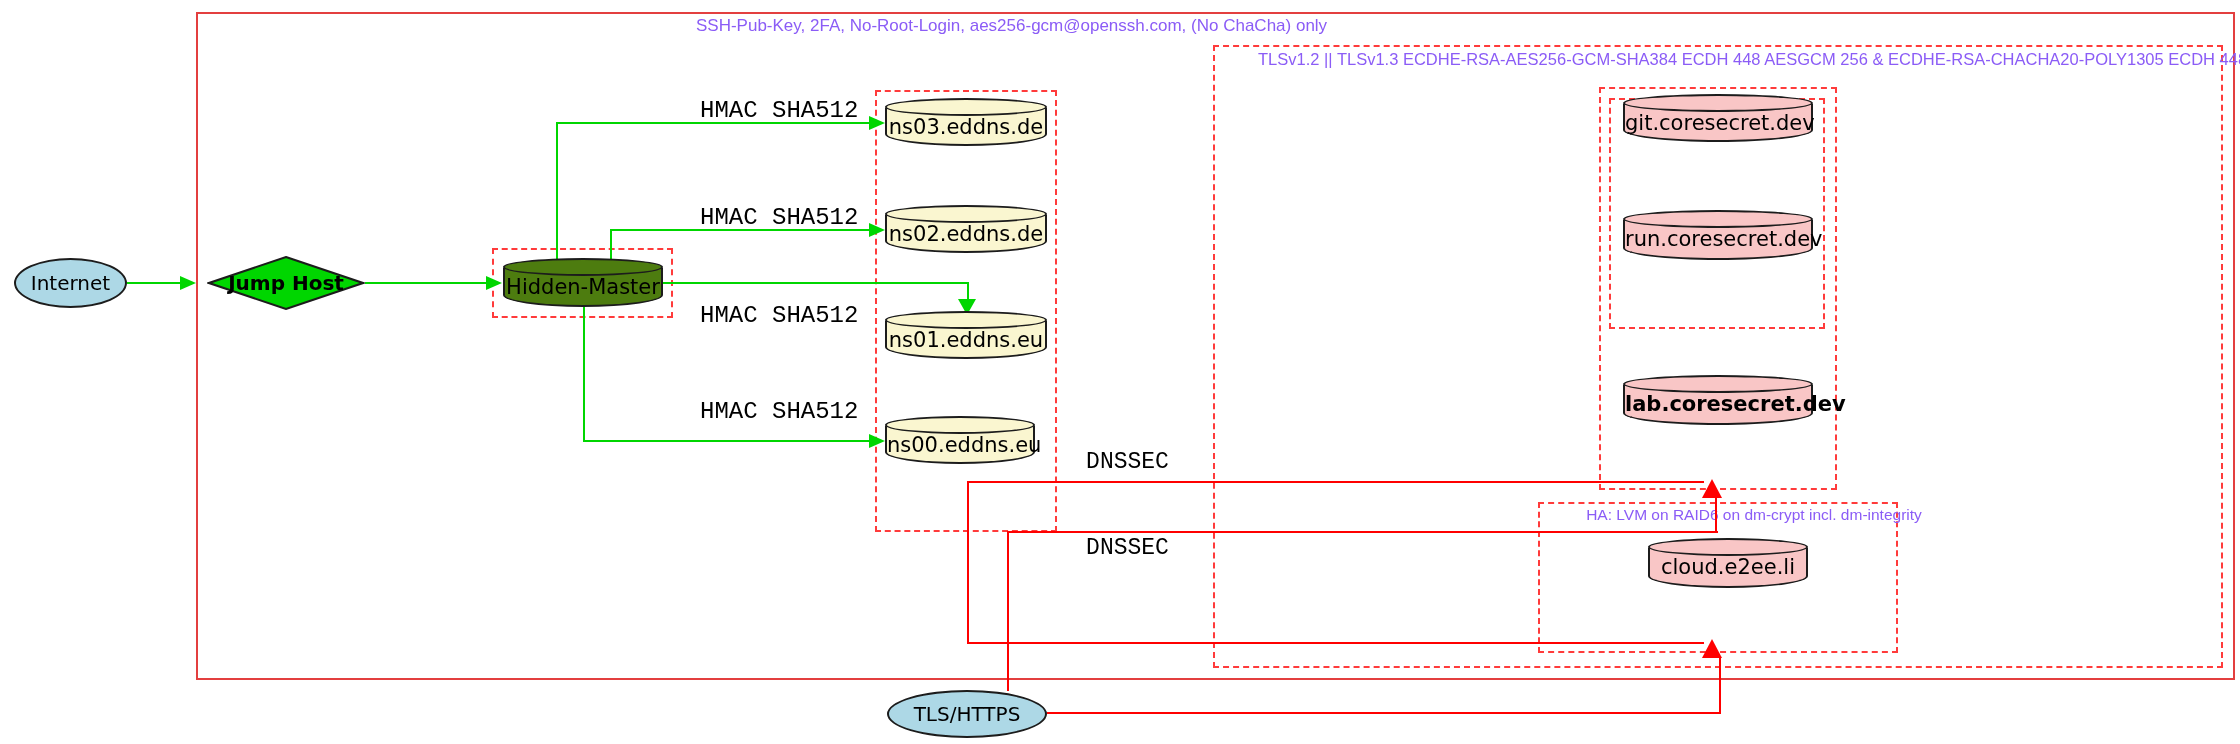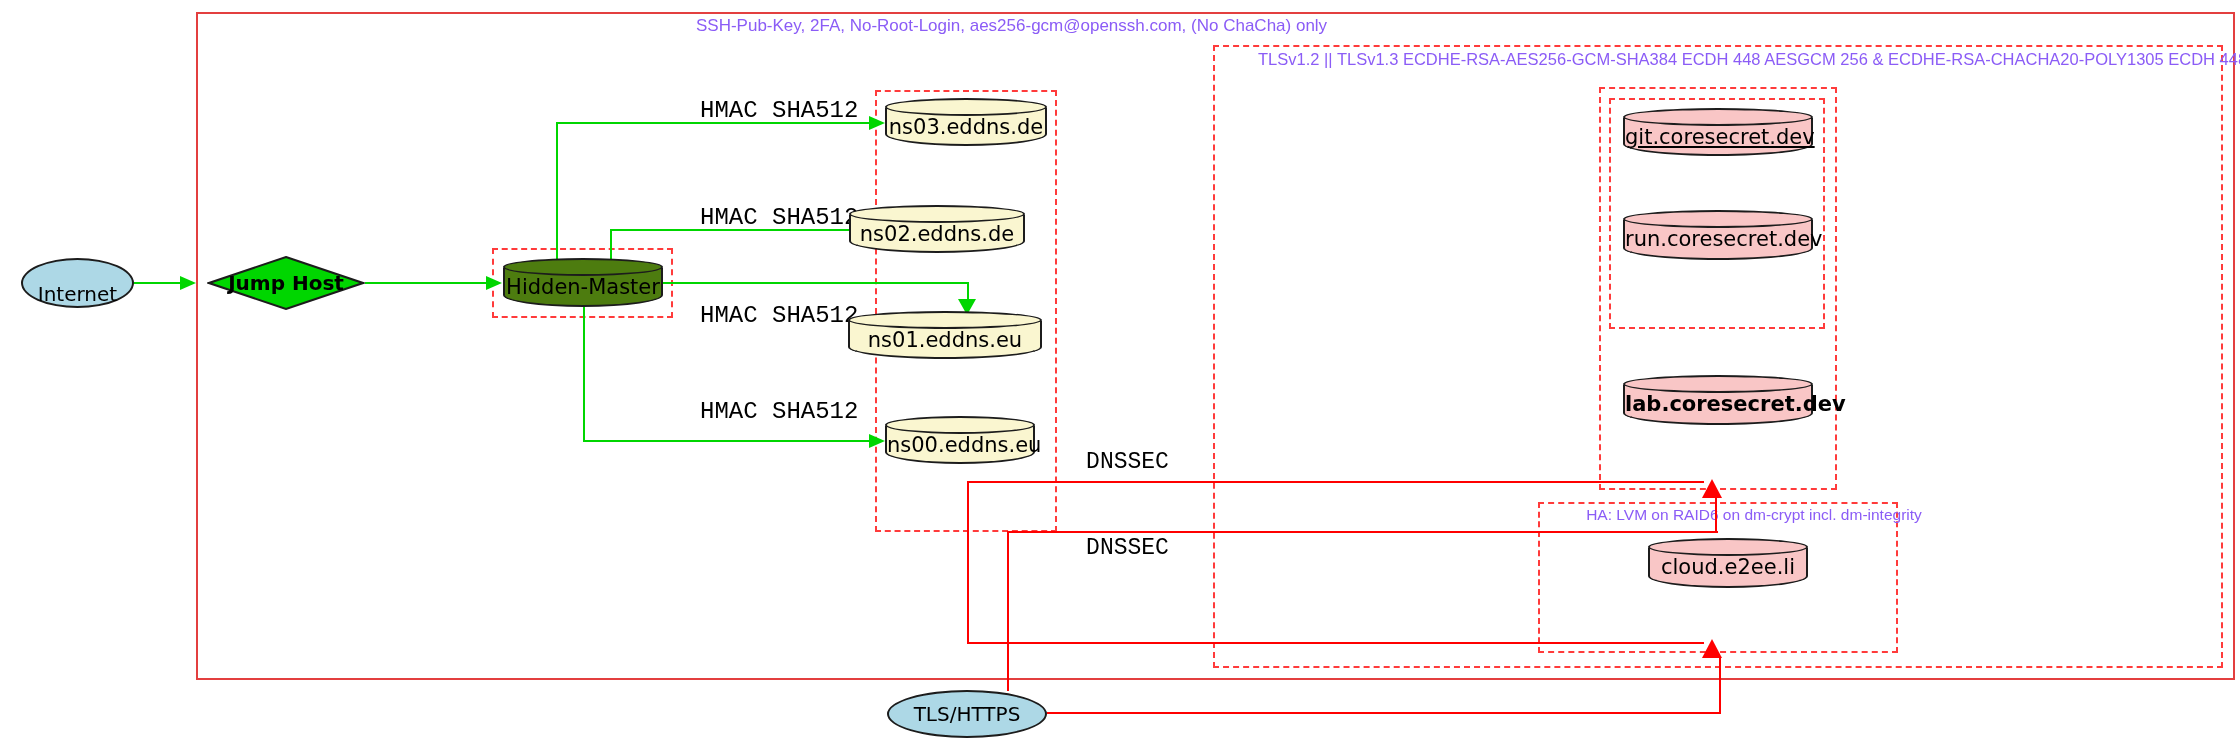--- a/index.html
+++ b/index.html
@@ -146,54 +146,54 @@
   <div class="arrow up-red" style="left:1702px; top:479px;"></div>
   <div class="arrow up-red" style="left:1702px; top:639px;"></div>
 
   <div class="edge-label" style="left:700px; top:97px;  width:150px; font-size:24px;">HMAC SHA512</div>
   <div class="edge-label" style="left:700px; top:204px; width:150px; font-size:24px;">HMAC SHA512</div>
   <div class="edge-label" style="left:700px; top:302px; width:150px; font-size:24px;">HMAC SHA512</div>
   <div class="edge-label" style="left:700px; top:398px; width:150px; font-size:24px;">HMAC SHA512</div>
   <div class="edge-label" style="left:1060px; top:449px; width:135px; font-size:23px;">DNSSEC</div>
   <div class="edge-label" style="left:1060px; top:535px; width:135px; font-size:23px;">DNSSEC</div>
 
-  <div class="ellipse-node fill-blue" style="left:21px; top:258px; width:113px; height:50px;align-items:flex-end;">
+  <div class="ellipse-node fill-blue" style="left:14px; top:258px; width:113px; height:50px;">
     <span>Internet</span>
   </div>
 
   <div class="diamond-wrap" style="left:207px; top:256px; width:158px; height:54px;font-weight:bold;">
     <svg width="158" height="54" viewBox="0 0 158 54">
       <polygon points="79,1 156,27 79,53 2,27" fill="#00d600" stroke="#1c1c1c" stroke-width="2"></polygon>
     </svg>
     <div class="diamond-label">Jump Host</div>
   </div>
 
   <div class="cyl fill-lav" style="left:503px; top:268px; width:160px; height:39px;">
     <span class="lid"></span>
     <span class="cyl-label">Hidden-Master</span>
   </div>
 
   <div class="cyl fill-yellow" style="left:885px; top:108px; width:162px; height:38px;">
     <span class="lid"></span>
     <span class="cyl-label">ns03.eddns.de</span>
   </div>
-  <div class="cyl fill-yellow" style="left:849px; top:215px; width:176px; height:38px;">
+  <div class="cyl fill-yellow" style="left:885px; top:215px; width:162px; height:38px;">
     <span class="lid"></span>
     <span class="cyl-label">ns02.eddns.de</span>
   </div>
-  <div class="cyl fill-yellow" style="left:848px; top:321px; width:194px; height:38px;text-align:center;">
+  <div class="cyl fill-yellow" style="left:885px; top:321px; width:162px; height:38px;text-align:center;">
     <span class="lid"></span>
     <span class="cyl-label">ns01.eddns.eu</span>
   </div>
   <div class="cyl fill-yellow" style="left:885px; top:426px; width:150px; height:38px;">
     <span class="lid"></span>
     <span class="cyl-label">ns00.eddns.eu</span>
   </div>
 
-  <div class="cyl fill-pink" style="left:1623px; top:118px; width:190px; height:38px;text-decoration:underline;">
+  <div class="cyl fill-pink" style="left:1623px; top:104px; width:190px; height:38px;">
     <span class="lid"></span>
     <span class="cyl-label">git.coresecret.dev</span>
   </div>
   <div class="cyl fill-pink" style="left:1623px; top:220px; width:190px; height:40px;">
     <span class="lid"></span>
     <span class="cyl-label">run.coresecret.dev</span>
   </div>
   <div class="cyl fill-pink" style="left:1623px; top:385px; width:190px; height:40px;font-weight:bold;">
     <span class="lid"></span>
     <span class="cyl-label">lab.coresecret.dev</span>

